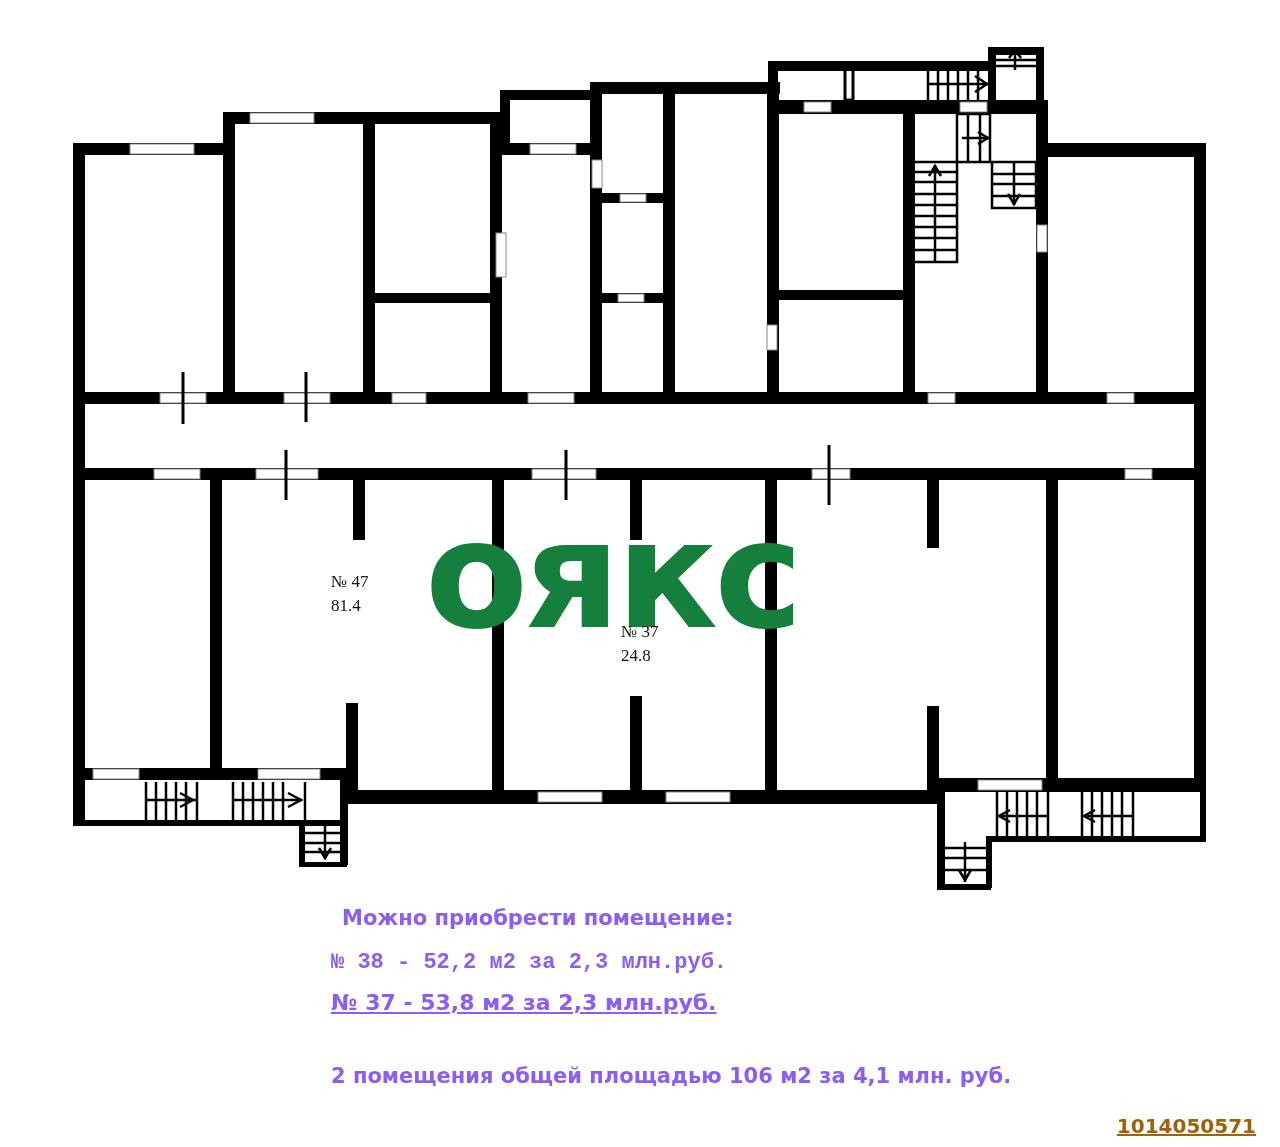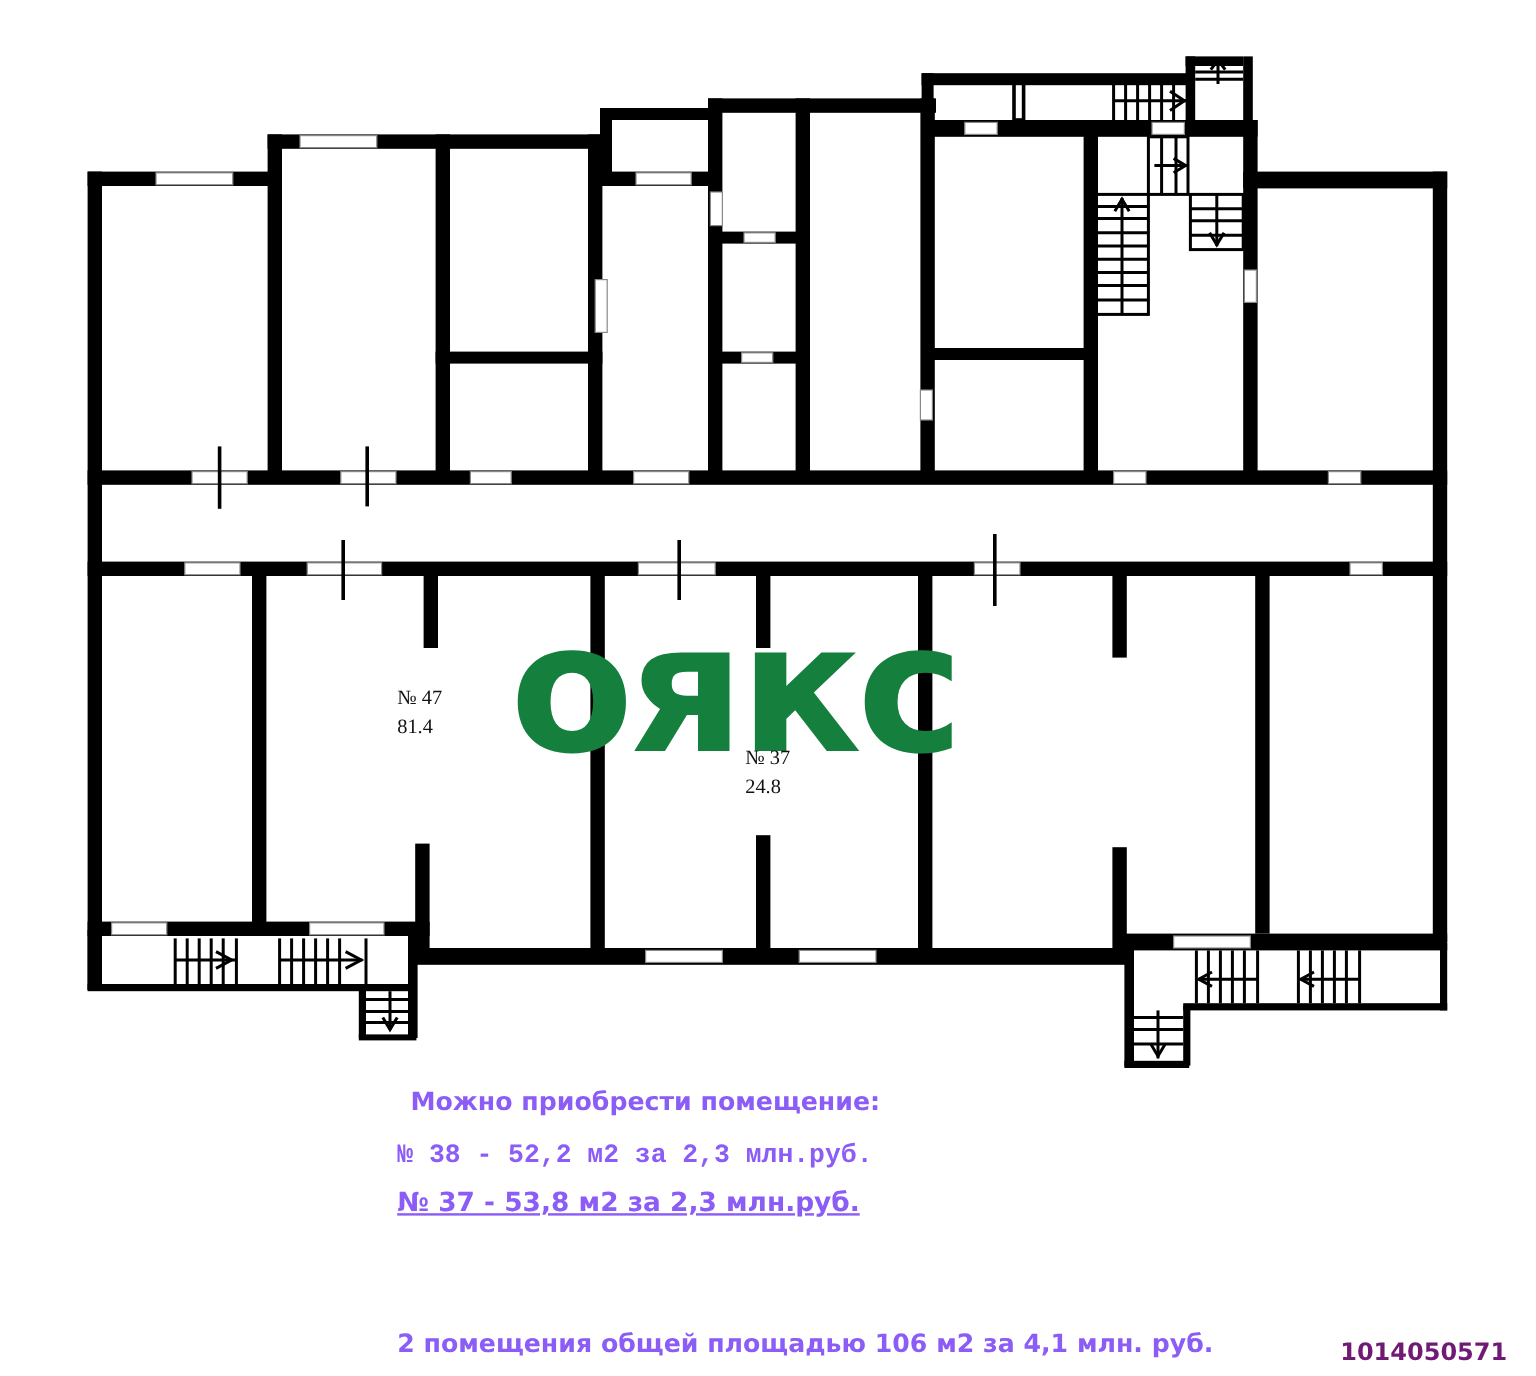--- a/index.html
+++ b/index.html
@@ -10,21 +10,21 @@
   .thin { stroke: #000; stroke-width: 3; fill: none; }
   .stair { stroke: #000; stroke-width: 2.5; fill: none; }
   .watermark { position: absolute; left: 425px; top: 500px; font-family: "DejaVu Sans", sans-serif; font-weight: bold; font-size: 150px; color: #e2e2e2; letter-spacing: -4px; line-height: 1; }
   .room-label { position: absolute; font-family: "Liberation Serif", serif; font-size: 17px; color: #111; line-height: 24px; }
   .room-label.r38 { left: 331px; top: 570px; }
   .room-label.r37 { left: 621px; top: 580px; margin-top: 40px; }
   .info { position: absolute; font-family: "DejaVu Sans", sans-serif; font-weight: bold; color: #8b5cf6; }
   .info.heading { left: 342px; top: 906px; font-size: 21px; }
   .info.line1 { left: 331px; top: 950px; font-size: 22px; font-family: Liberation Mono, monospace; }
   .info.line2 { left: 331px; top: 990px; font-size: 22px; text-decoration: underline; }
-  .info.total { left: 331px; top: 1064px; font-size: 21px; margin-top: 44px; }
+  .info.total { left: 331px; top: 1064px; font-size: 21px; }
   .ad-id { position: absolute; right: 24px; top: 1114px; font-family: "DejaVu Sans", sans-serif; font-weight: bold; font-size: 20px; }
 </style>
 </head>
 <body>
 
 <svg id="plan" viewBox="0 0 1280 900" xmlns="http://www.w3.org/2000/svg">
 
   <rect class="wall" x="73" y="143" width="12" height="682"></rect>
   <rect class="wall" x="73" y="143" width="160" height="12"></rect>
   <rect class="win" x="130" y="144" width="64" height="10"></rect>
@@ -214,13 +214,13 @@
 <div class="room-label r37">
   <div>№ 37</div>
   <div>24.8</div>
 </div>
 
 <div class="info heading">Можно приобрести помещение:</div>
 <div class="info line1">№ 38 - 52,2 м2 за 2,3 млн.руб.</div>
 <div class="info line2">№ 37 - 53,8 м2 за 2,3 млн.руб.</div>
 <div class="info total">2 помещения общей площадью 106 м2 за 4,1 млн. руб.</div>
 
-<div class="ad-id" style="color: #701a75;">1014050571</div>
+<div class="ad-id" style="color: #a16207; text-decoration: underline;">1014050571</div>
 
 </body></html>

